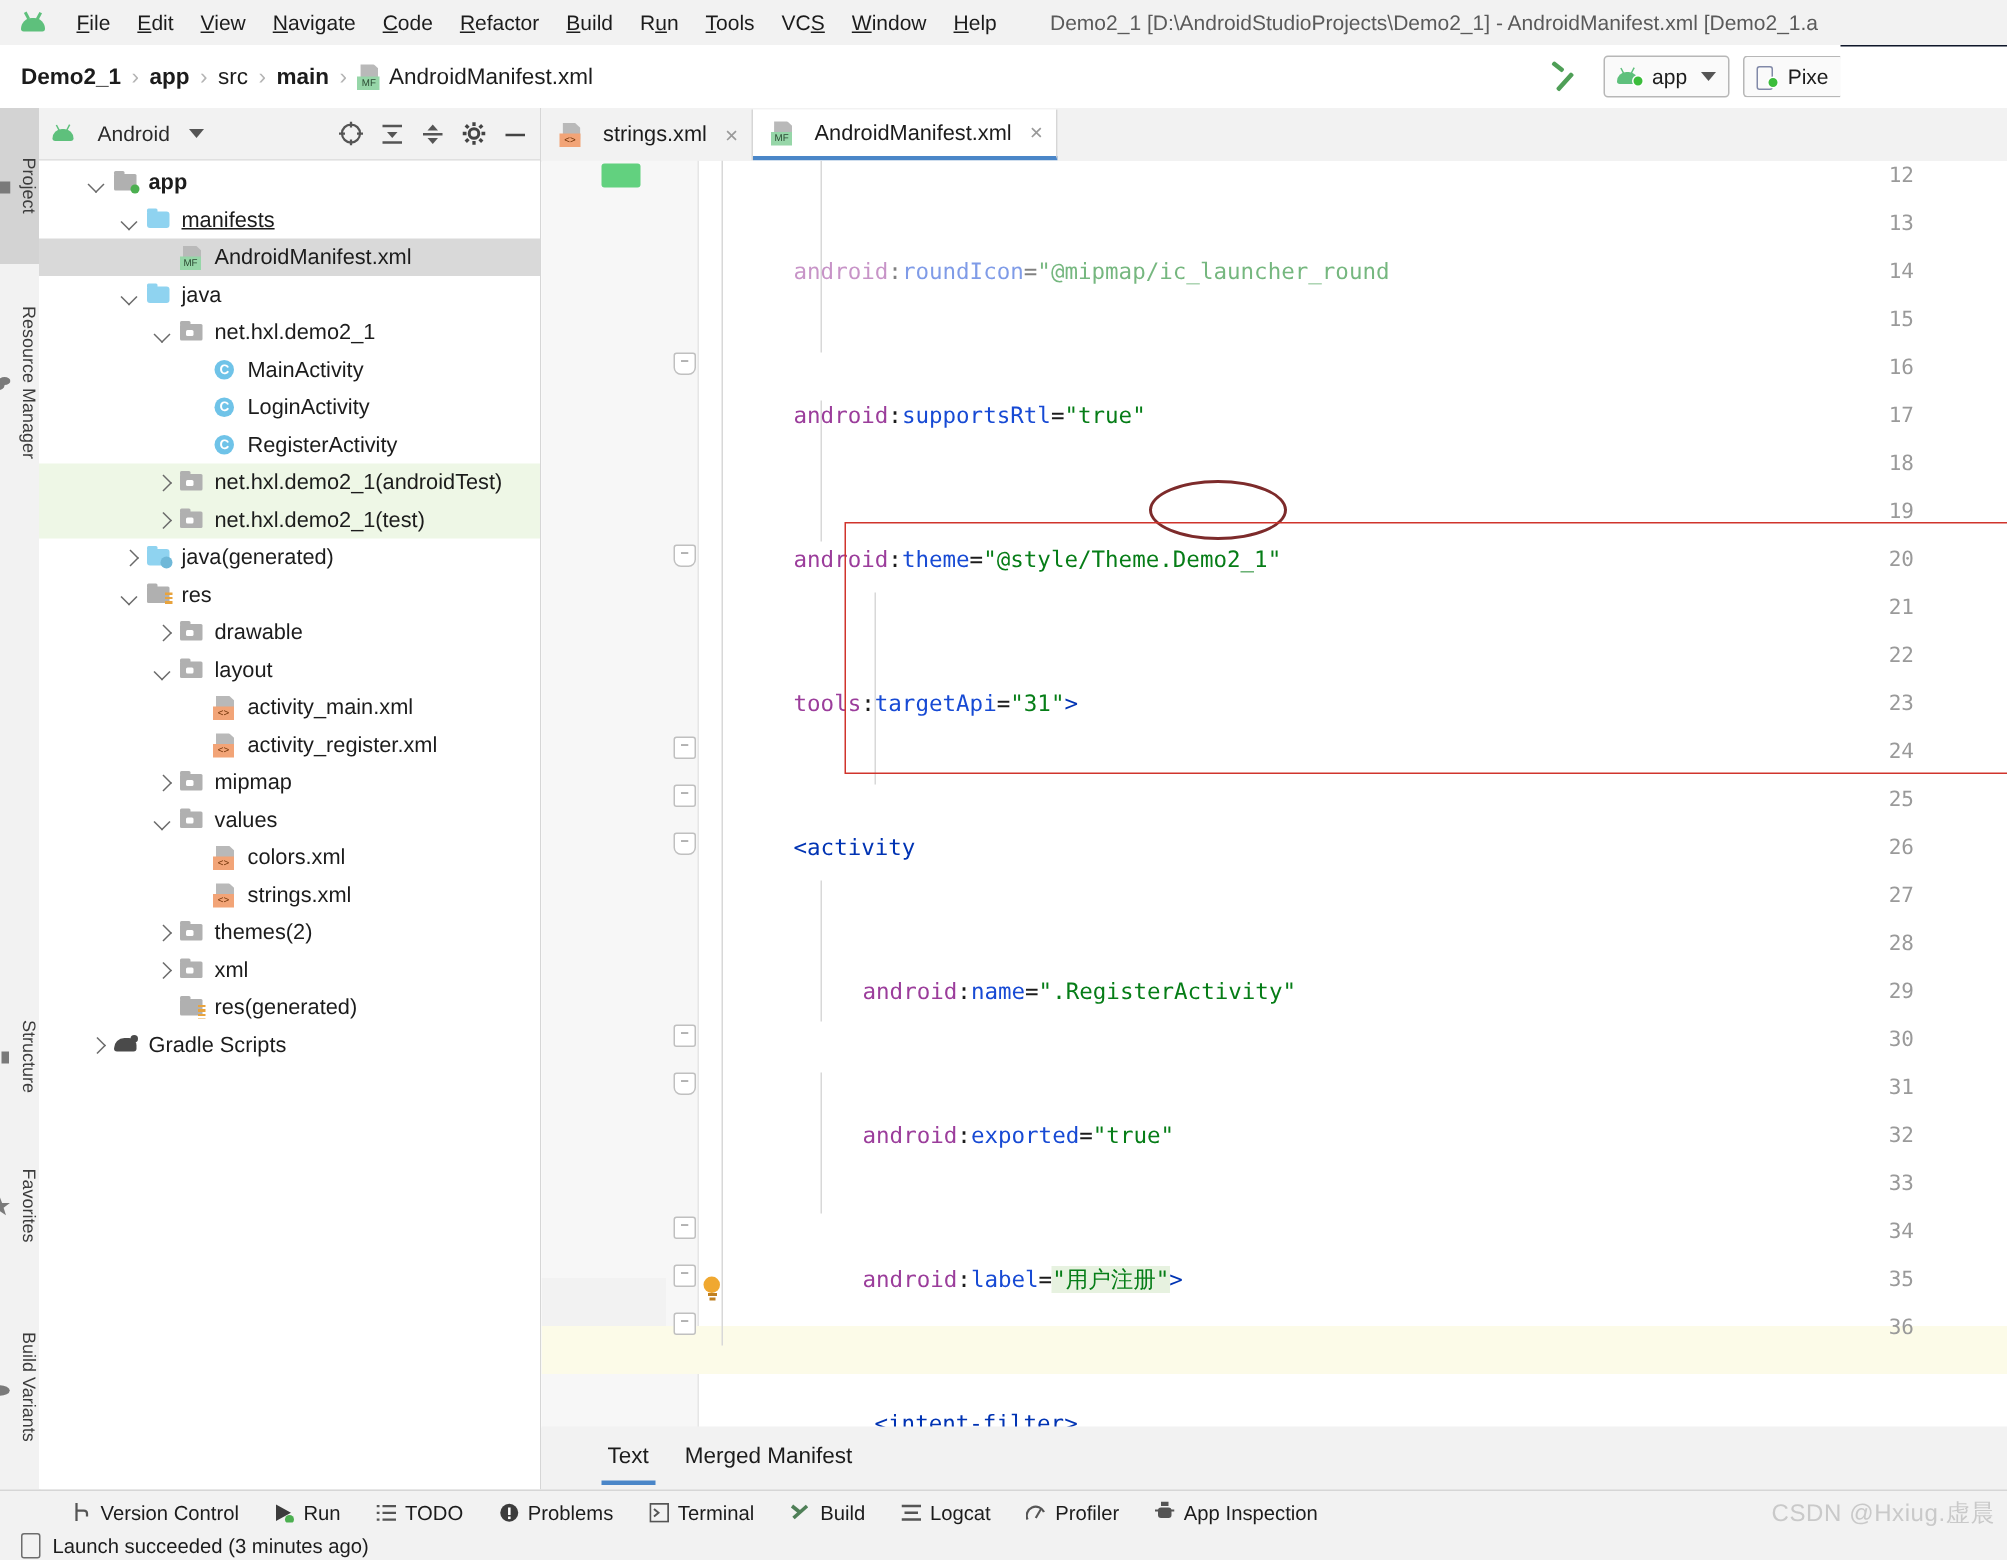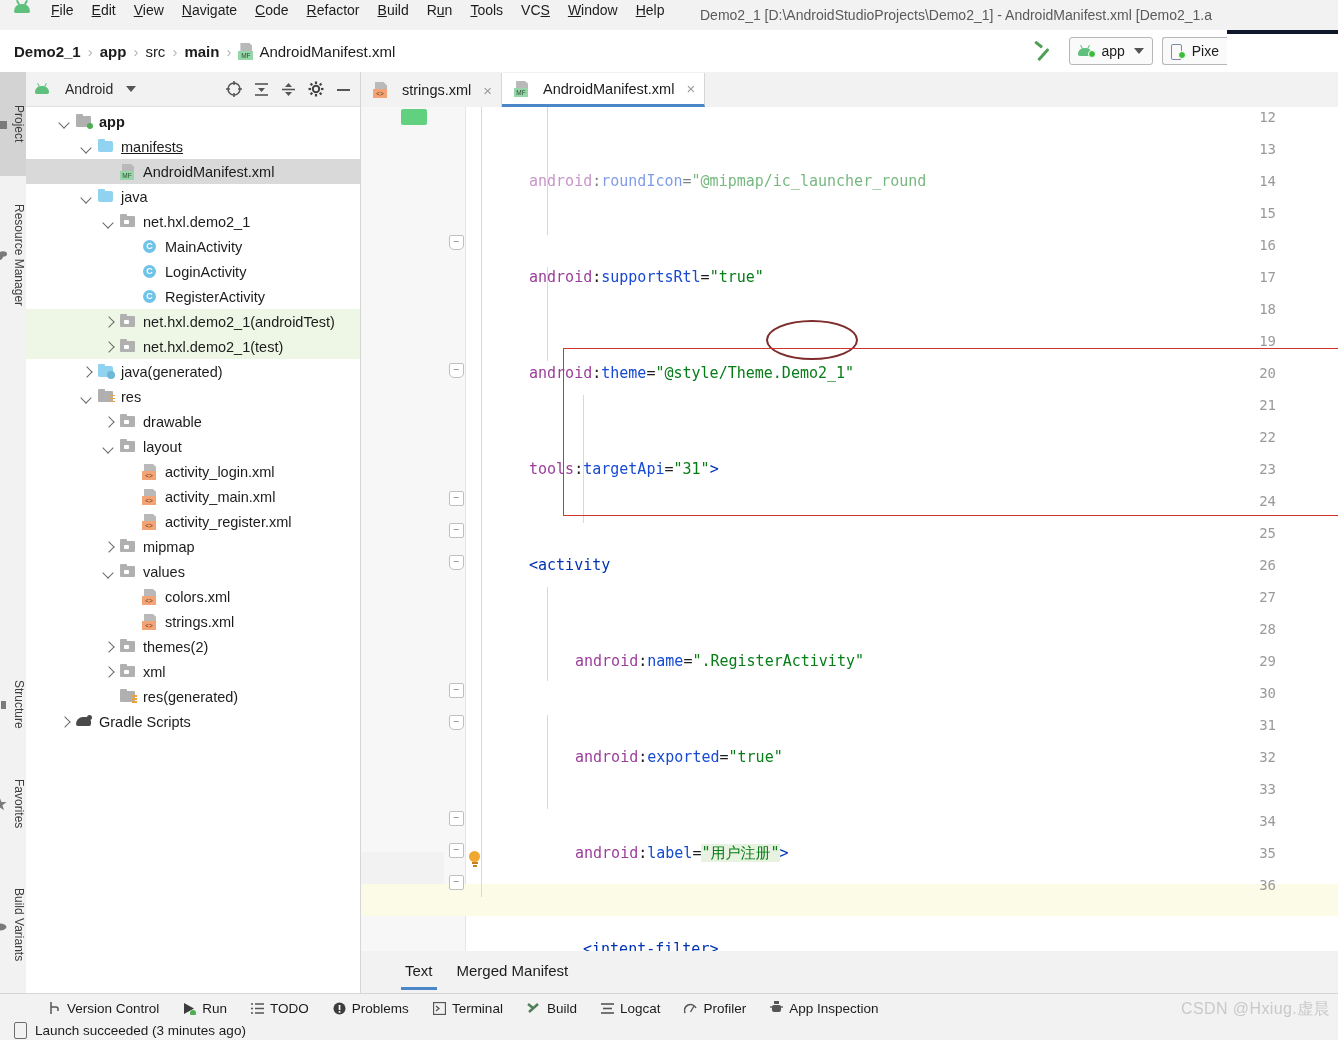--- a/index.html
+++ b/index.html
@@ -8,22 +8,22 @@
     background:#ffffff;
     font-family:"Liberation Sans", sans-serif;
     font-size:13.5px;color:#2b2b2b;
     -webkit-font-smoothing:antialiased;
   }
   .app{position:relative;width:1338px;height:1040px;}
 
   
   .menubar{
     position:absolute;left:0;top:0;width:1338px;height:30px;
-    background:#f2f2f2;display:flex;align-items:flex-start;
-    border-bottom:4px solid #0f172a;
+    background:#f2f2f2;display:flex;align-items:center;
+    border-bottom:1px solid #0f172a;
   }
   .droid-logo{margin:0 10px 0 12px;width:20px;height:14px;position:relative;display:inline-block;}
   .droid-logo .body{
     position:absolute;left:2px;top:4px;width:16px;height:9px;
     background:#5ec07c;border-radius:8px 8px 2px 2px;
   }
   .droid-logo .ant1,.droid-logo .ant2{
     position:absolute;width:1.6px;height:5px;background:#5ec07c;top:0;
   }
   .droid-logo .ant1{left:5px;transform:rotate(-28deg);}
@@ -501,28 +501,20 @@
             <span class="mdot"></span>
           </span>
         <span class="tlabel">layout</span>
       </div>
       <div class="trow" style="padding-left:98px;">
         <span class="arrow"></span>
         <span class="ico file">
             <span class="sheet"></span>
             <span class="badge">&lt;&gt;</span>
           </span>
-        <span class="tlabel">activity_login.xml</span>
-      </div>
-      <div class="trow" style="padding-left:98px;">
-        <span class="arrow"></span>
-        <span class="ico file">
-            <span class="sheet"></span>
-            <span class="badge">&lt;&gt;</span>
-          </span>
         <span class="tlabel">activity_main.xml</span>
       </div>
       <div class="trow" style="padding-left:98px;">
         <span class="arrow"></span>
         <span class="ico file">
             <span class="sheet"></span>
             <span class="badge">&lt;&gt;</span>
           </span>
         <span class="tlabel">activity_register.xml</span>
       </div>

